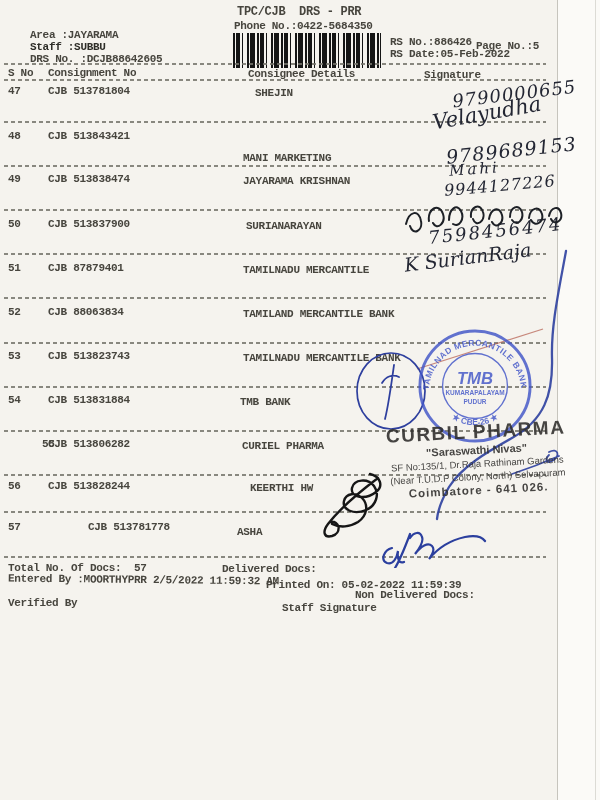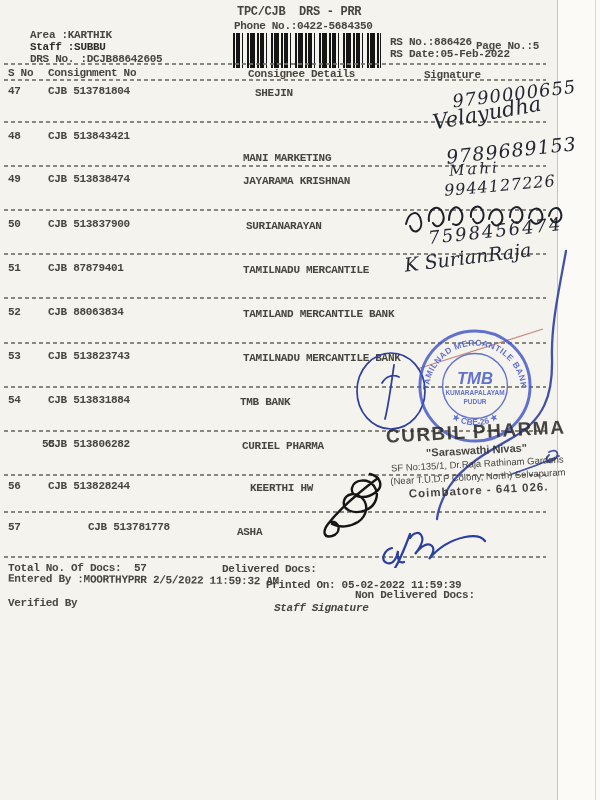--- a/index.html
+++ b/index.html
@@ -46,21 +46,21 @@
 
 <div id="page">
 
   <div class="edge-strip" style="left:558px;width:42px;"></div>
   <div class="edge-line" style="left:557px;"></div>
   <div class="edge-line" style="left:595px;background:#dcdbd5;"></div>
 
   <div class="t" style="left:237px;top:6px;font-size:12px;">TPC/CJB  DRS - PRR</div>
   <div class="t" style="left:234px;top:20px;">Phone No.:0422-5684350</div>
   <div class="t" style="left:476px;top:40px;">Page No.:5</div>
-  <div class="t" style="left:30px;top:29px;">Area :KARTHIK</div>
+  <div class="t" style="left:30px;top:29px;">Area :JAYARAMA</div>
   <div class="t" style="left:30px;top:41px;color:#2e2d28;">Staff :SUBBU</div>
   <div class="t" style="left:30px;top:53px;">DRS No. :DCJB88642605</div>
   <div class="barcode"></div>
   <div class="t" style="left:390px;top:36px;">RS No.:886426</div>
   <div class="t" style="left:390px;top:48px;">RS Date:05-Feb-2022</div>
 
   <div class="dash" style="top:63px;"></div>
   <div class="dash" style="top:79px;"></div>
 
   <div class="t" style="left:8px;top:67px;">S No</div>
@@ -180,15 +180,15 @@
   <svg style="left:376px;top:518px;width:118px;height:50px;" viewBox="0 0 118 50">
     <path d="M16,30 c-8,2 -12,12 -5,15 c6,2 10,-5 11,-12 c-1,8 1,13 6,11 m6,-28 c-6,16 -10,26 -15,34 m15,-30 c4,-6 10,-7 12,-1 c2,5 -3,12 -7,17 c6,-8 13,-12 17,-8 c3,3 0,9 -3,13 c9,-11 22,-19 36,-22 c10,-2 17,0 20,4" fill="none" stroke="#2b3f9e" stroke-width="2.2" stroke-linecap="round"></path>
   </svg>
 
   <div class="t" style="left:8px;top:562px;">Total No. Of Docs:  57</div>
   <div class="t" style="left:222px;top:563px;">Delivered Docs:</div>
   <div class="t" style="left:355px;top:565px;margin-top:24px;">Non Delivered Docs:</div>
   <div class="t" style="left:8px;top:574px;transform:rotate(0.6deg);">Entered By :MOORTHYPRR 2/5/2022 11:59:32 AM</div>
   <div class="t" style="left:266px;top:579px;">Printed On: 05-02-2022 11:59:39</div>
   <div class="t" style="left:8px;top:597px;">Verified By</div>
-  <div class="t" style="left:274px;top:602px;font-style:italic;">Staff Signature</div>
+  <div class="t" style="left:282px;top:602px;">Staff Signature</div>
 
 </div>
 
 </body></html>

